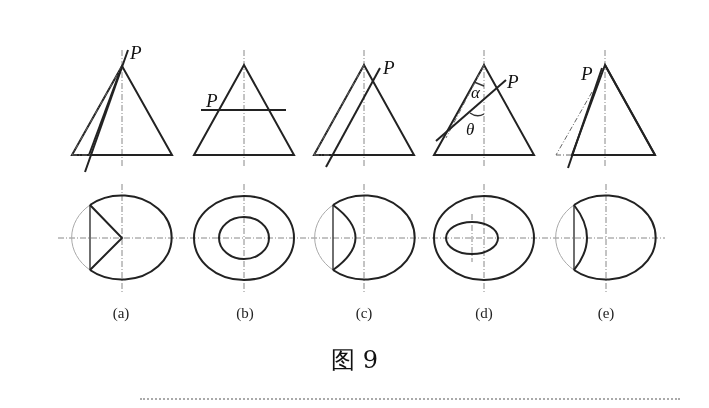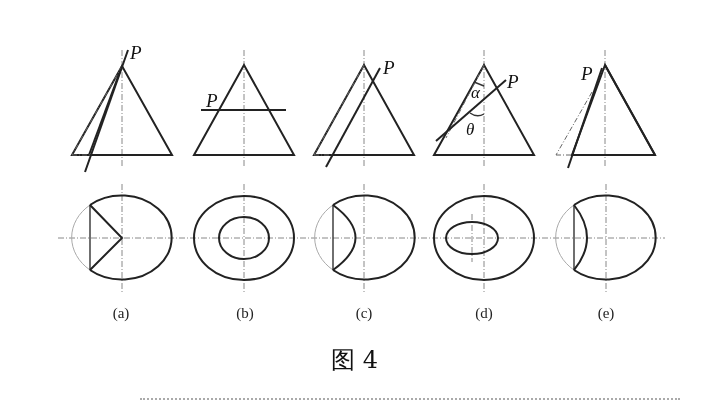--- a/index.html
+++ b/index.html
@@ -118,14 +118,14 @@
     <path class="main" d="M574 205 Q600 238 574 270"></path>
   </g>
 
   <text class="lbl" x="121" y="318" font-size="15" fill="#222" text-anchor="middle">(a)</text>
   <text class="lbl" x="245" y="318" font-size="15" fill="#222" text-anchor="middle">(b)</text>
   <text class="lbl" x="364" y="318" font-size="15" fill="#222" text-anchor="middle">(c)</text>
   <text class="lbl" x="484" y="318" font-size="15" fill="#222" text-anchor="middle">(d)</text>
   <text class="lbl" x="606" y="318" font-size="15" fill="#222" text-anchor="middle">(e)</text>
 </svg>
 
-<div id="caption">图 4</div>
+<div id="caption">图 9</div>
 <div id="bottom-cut"></div>
 
 </body></html>

